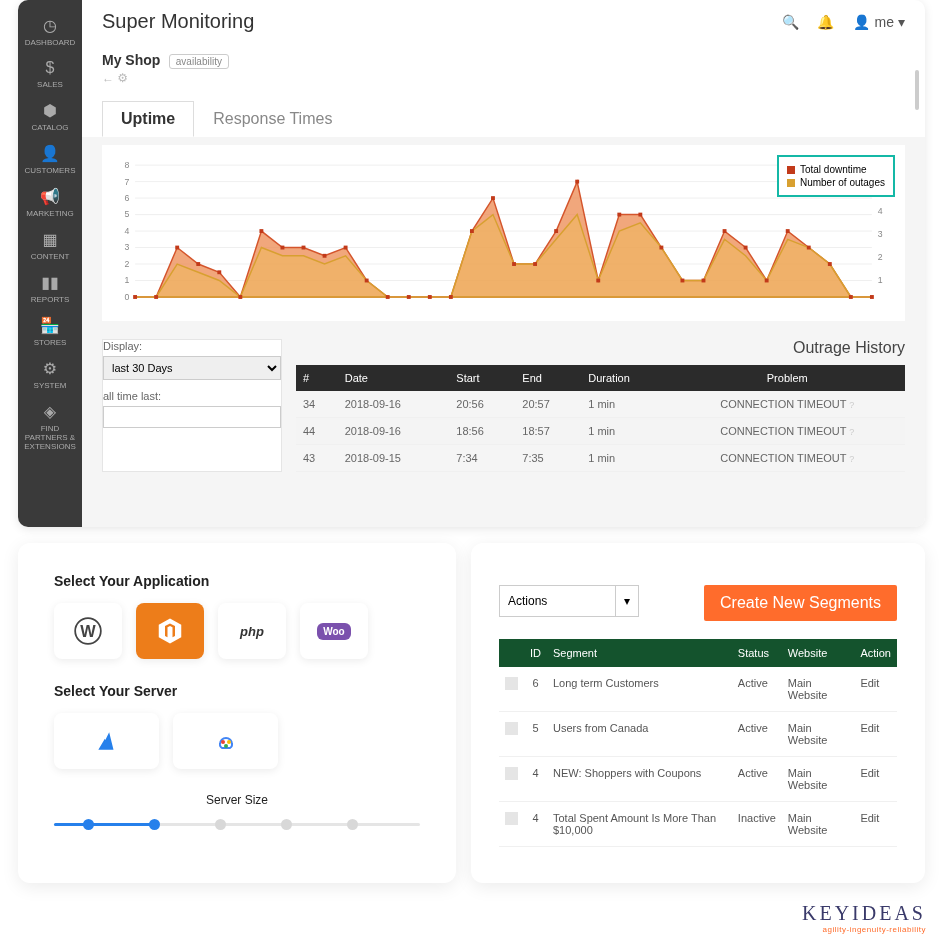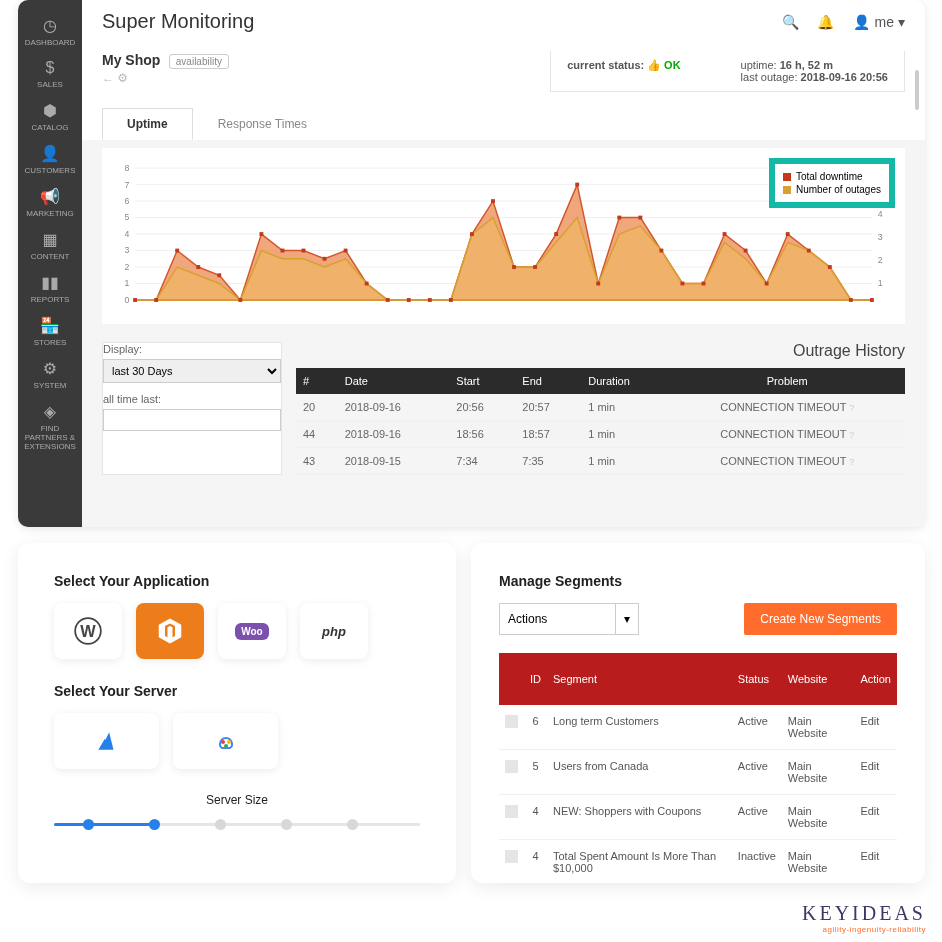--- a/index.html
+++ b/index.html
@@ -22,26 +22,26 @@
 .shop-info { flex: 1; }
 .shop-name { font-size: 14px; font-weight: bold; color: #333; display: inline-block; }
 .avail-tag { display: inline-block; border: 1px solid #ccc; padding: 1px 6px; font-size: 10px; color: #888; border-radius: 3px; margin-left: 4px; }
 .nav-icons { color: #bbb; font-size: 12px; margin-top: 2px; }
 .status-box { border: 1px solid #e5e5e5; padding: 8px 16px; display: flex; gap: 60px; font-size: 11px; color: #555; border-top: none; }
 .status-box .label { font-weight: bold; }
 .ok-status { color: #0a0; font-weight: bold; }
 .thumb-icon { color: #0a0; }
 
 .tabs { display: flex; gap: 0; padding: 12px 20px 0; background: #fff; }
-.tab { padding: 8px 24px; font-size: 12px; color: #888; cursor: pointer; border: 1px solid transparent; }
+.tab { padding: 8px 18px; font-size: 16px; color: #888; cursor: pointer; border: 1px solid transparent; }
 .tab.active { color: #333; font-weight: bold; border: 1px solid #ddd; border-bottom: 1px solid #fff; }
 
 .chart-container { margin: 8px 20px 0; background: #fff; padding: 8px 4px; position: relative; }
 .chart-svg { width: 100%; height: 160px; display: block; }
-.chart-legend { position: absolute; right: 10px; top: 10px; background: #fff; border: 6px solid #14b8a6; padding: 5px 8px; font-size: 10px; }
+.chart-legend { position: absolute; right: 10px; top: 10px; background: #fff; border: 2px solid #14b8a6; padding: 5px 8px; font-size: 10px; }
 .legend-row { display: flex; align-items: center; gap: 5px; margin: 2px 0; }
 .legend-sq { width: 8px; height: 8px; display: inline-block; }
 
 .content-row { display: flex; gap: 14px; margin: 18px 20px 0; }
 .filter-box { width: 180px; border: 1px solid #e5e5e5; background: #fff; font-size: 11px; color: #666; }
 .filter-box label { display: block; margin-bottom: 4px; }
 .filter-box select, .filter-box input { width: 100%; padding: 4px; border: 1px solid #ccc; font-size: 11px; margin-bottom: 10px; }
 
 .history-box { flex: 1; }
 .history-title { font-size: 16px; color: #444; margin-bottom: 8px; text-align: right; }
@@ -66,23 +66,23 @@
 .slider-bg { position: absolute; left: 0; right: 0; top: 0; height: 3px; background: #e5e5e5; border-radius: 2px; }
 .slider-fill { position: absolute; left: 0; width: 28%; top: 0; height: 3px; background: #2680eb; border-radius: 2px; }
 .slider-dot { position: absolute; top: -4px; width: 11px; height: 11px; border-radius: 50%; background: #d8d8d8; }
 .slider-dot.active { background: #2680eb; }
 
 
 .bottom-right { position: absolute; left: 471px; top: 543px; width: 454px; height: 340px; border-radius: 12px; box-shadow: 0 4px 18px rgba(0,0,0,0.08); background: #fff; padding: 30px 28px 20px; }
 .segments-header { display: flex; justify-content: space-between; align-items: flex-start; margin-bottom: 18px; margin-top: 12px; }
 .actions-select { border: 1px solid #ccc; height: 32px; width: 140px; display: flex; align-items: center; justify-content: space-between; padding: 0 8px; font-size: 12px; cursor: pointer; }
 .actions-select .chev { border-left: 1px solid #ccc; padding-left: 8px; margin-left: 8px; height: 32px; display: flex; align-items: center; }
-.create-btn { background: #ff6c2c; color: #fff; border: none; padding: 9px 16px; font-size: 12px; cursor: pointer; border-radius: 2px; }
+.create-btn { background: #ff6c2c; color: #fff; border: none; padding: 9px 16px; font-size: 16px; cursor: pointer; border-radius: 2px; }
 .seg-table { width: 100%; border-collapse: collapse; font-size: 11px; }
-.seg-table thead th { background: #b91c1c; color: #fff; padding: 20px 6px; font-weight: normal; text-align: left; }
+.seg-table thead th { background: #14532d; color: #fff; padding: 8px 6px; font-weight: normal; text-align: left; }
 .seg-table tbody td { padding: 10px 6px; border-bottom: 1px solid #f0f0f0; color: #555; vertical-align: top; }
 .seg-table .checkbox-cell { width: 24px; }
 .seg-check { width: 13px; height: 13px; background: #e5e5e5; display: inline-block; }
 .seg-table .edit-link { color: #555; cursor: pointer; }
 
 .logo-footer { position: absolute; right: 16px; bottom: 8px; text-align: right; }
 .logo-text { font-family: Georgia, serif; font-size: 20px; letter-spacing: 3px; color: #3a3a6a; font-weight: 500; }
 .logo-tag { font-size: 8px; color: #ff6c2c; letter-spacing: 0.5px; }
 </style>
 </head>
@@ -116,31 +116,20 @@
       </div>
     </div>
 
     <div class="sub-header">
       <div class="shop-info">
         <span class="shop-name">My Shop</span>
         <span class="avail-tag">availability</span>
         <div class="nav-icons">
           <span>←</span>
           <span>⚙</span>
-        </div>
-      </div>
-      <div class="status-box">
-        <div>
-          <span class="label">current status:</span>
-          <span class="thumb-icon">👍</span>
-          <span class="ok-status">OK</span>
-        </div>
-        <div>
-          <div><span>uptime:</span> <b>16 h, 52 m</b></div>
-          <div><span>last outage:</span> <b>2018-09-16 20:56</b></div>
         </div>
       </div>
     </div>
 
     <div class="tabs">
       <div class="tab active">Uptime</div>
       <div class="tab">Response Times</div>
     </div>
 
     <div class="chart-container">
@@ -245,21 +234,21 @@
             <th>#</th>
                 <th>Date</th>
             <th>Start</th>
                 <th>End</th>
             <th>Duration</th>
                 <th style="text-align:center">Problem</th>
           </tr>
             </thead>
           <tbody id="history-body">
               <tr>
-                <td>20</td>
+                <td>34</td>
                 <td>2018-09-16</td>
                 <td>20:56</td>
                 <td>20:57</td>
                 <td>1 min</td>
                 <td style="text-align:center">CONNECTION TIMEOUT <span class="help-icon">?</span></td>
               </tr>
               <tr>
                 <td>44</td>
                 <td>2018-09-16</td>
                 <td>18:56</td>
@@ -291,24 +280,24 @@
           <circle cx="12" cy="12" r="11" fill="none" stroke="#444" stroke-width="1.5"></circle>
           <text x="12" y="17" text-anchor="middle" font-size="14" fill="#444" font-family="serif" font-weight="bold">W</text>
         </svg>
       </div>
     <div class="app-card selected">
         <svg width="30" height="30" viewBox="0 0 24 24">
           <path d="M12 2 L21 7 L21 17 L12 22 L3 17 L3 7 Z M12 6 L8 8 L8 16 L10 17 L10 9 L12 8 L14 9 L14 17 L16 16 L16 8 Z" fill="#fff"></path>
         </svg>
       </div>
     <div class="app-card">
+        <span style="color:#333;font-style:italic;font-size:13px">php</span>
+      </div>
+    <div class="app-card">
         <span style="background:#7b51ad;color:#fff;padding:3px 6px;border-radius:6px;font-size:10px">Woo</span>
-      </div>
-    <div class="app-card">
-        <span style="color:#333;font-style:italic;font-size:13px">php</span>
       </div>
   </div>
   <div class="section-title">Select Your Server</div>
   <div class="server-grid">
     <div class="server-card">
         <svg width="26" height="26" viewBox="0 0 24 24">
           <path d="M6 20 L14 4 L18 20 Z M4 20 L10 10 L12 15 L6 20 Z" fill="#2680eb"></path>
         </svg>
       </div>
     <div class="server-card">
@@ -326,21 +315,20 @@
     <div class="slider-fill"></div>
     <div class="slider-dot active" style="left:8%"></div>
     <div class="slider-dot active" style="left:26%"></div>
     <div class="slider-dot" style="left:44%"></div>
     <div class="slider-dot" style="left:62%"></div>
     <div class="slider-dot" style="left:80%"></div>
   </div>
 </div>
 
 <div class="bottom-right">
-  <div class="section-title">Manage Segments</div>
   <div class="segments-header">
     <div class="actions-select">
       <span>Actions</span>
       <span class="chev">▾</span>
     </div>
     <button class="create-btn">Create New Segments</button>
   </div>
   <table class="seg-table">
     <thead>
         <tr>

